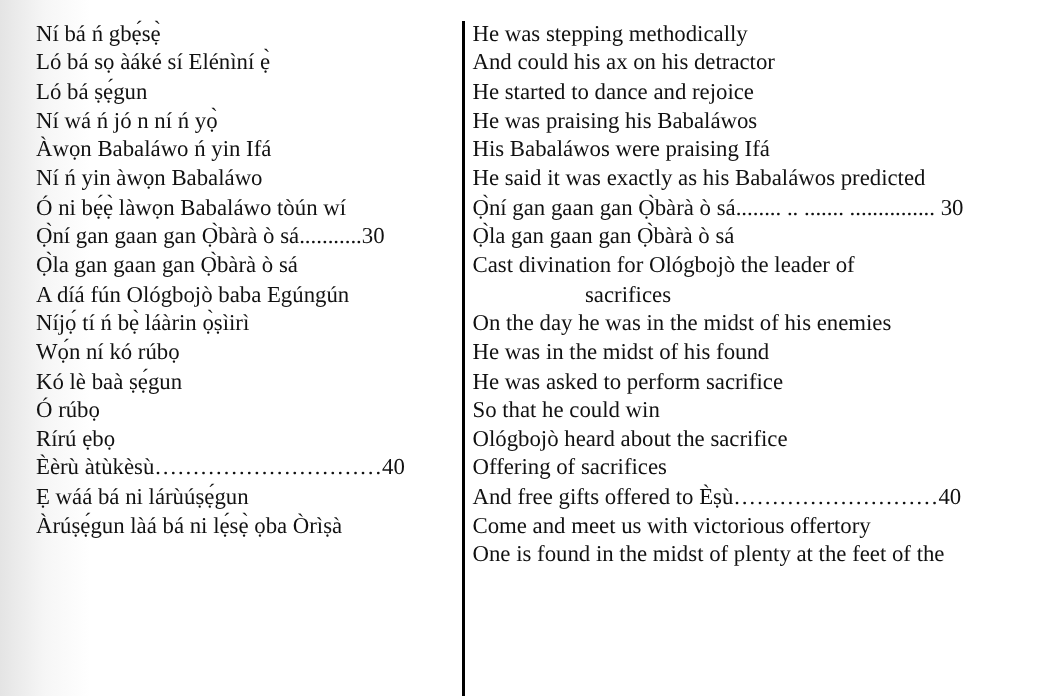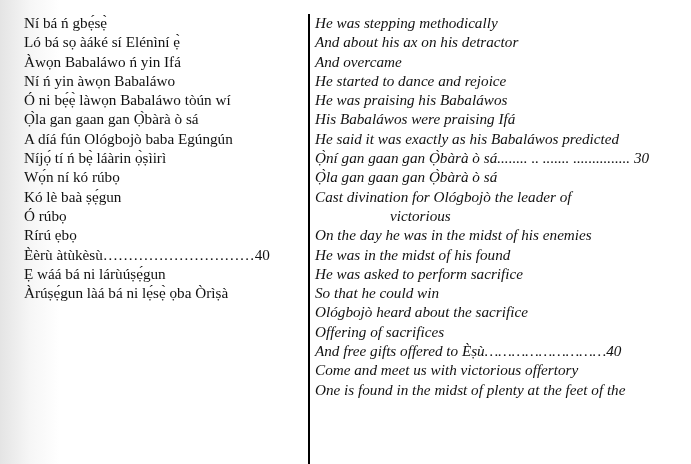--- a/index.html
+++ b/index.html
@@ -14,64 +14,66 @@
     background: linear-gradient(to right, #e4e4e4 0px, #f6f6f6 30px, #ffffff 60px, #ffffff 100%);
   }
   .col-left {
     position: absolute; left: 24px; top: 13px; width: 280px;
   }
   .divider {
     position: absolute; left: 308px; top: 14px; width: 2px; height: 450px;
     background: #000;
   }
   .col-right {
-    position: absolute; left: 315px; top: 13px; width: 372px; font-style: italic;
+    position: absolute; left: 315px; top: 13px; width: 372px;
   }
   .line {
     font-size: 15.2px; line-height: 19.3px; white-space: nowrap;
     height: 19.3px;
   }
   .line.indent { padding-left: 75px; }
 </style>
 </head>
 <body>
 
 <div class="page">
   <div class="col-left">
     <div class="line">Ní bá ń gbẹ́sẹ̀</div>
     <div class="line">Ló bá sọ àáké sí Elénìní ẹ̀</div>
+    <div class="line">Ló bá ṣẹ́gun</div>
+    <div class="line">Ní wá ń jó n ní ń yọ̀</div>
     <div class="line">Àwọn Babaláwo ń yin Ifá</div>
     <div class="line">Ní ń yin àwọn Babaláwo</div>
     <div class="line">Ó ni bẹ́ẹ̀ làwọn Babaláwo tòún wí</div>
+    <div class="line">Ọ̀ní gan gaan gan Ọ̀bàrà ò sá...........30</div>
     <div class="line">Ọ̀la gan gaan gan Ọ̀bàrà ò sá</div>
     <div class="line">A díá fún Ológbojò baba Egúngún</div>
     <div class="line">Níjọ́ tí ń bẹ̀ láàrin ọ̀ṣìirì</div>
     <div class="line">Wọ́n ní kó rúbọ</div>
     <div class="line">Kó lè baà ṣẹ́gun</div>
     <div class="line">Ó rúbọ</div>
     <div class="line">Rírú ẹbọ</div>
     <div class="line">Èèrù àtùkèsù…………………………40</div>
     <div class="line">Ẹ wáá bá ni lárùúṣẹ́gun</div>
     <div class="line">Àrúṣẹ́gun làá bá ni lẹ́sẹ̀ ọba Òrìṣà</div>
   </div>
 
   <div class="divider"></div>
 
   <div class="col-right">
     <div class="line">He was stepping methodically</div>
-    <div class="line">And about his ax on his detractor</div>
-    <div class="line">And overcame</div>
+    <div class="line">And could his ax on his detractor</div>
     <div class="line">He started to dance and rejoice</div>
     <div class="line">He was praising his Babaláwos</div>
     <div class="line">His Babaláwos were praising Ifá</div>
     <div class="line">He said it was exactly as his Babaláwos predicted</div>
     <div class="line">Ọ̀ní gan gaan gan Ọ̀bàrà ò sá........ .. ....... ............... 30</div>
     <div class="line">Ọ̀la gan gaan gan Ọ̀bàrà ò sá</div>
     <div class="line">Cast divination for Ológbojò the leader of</div>
-    <div class="line indent">victorious</div>
+    <div class="line indent">sacrifices</div>
     <div class="line">On the day he was in the midst of his enemies</div>
     <div class="line">He was in the midst of his found</div>
     <div class="line">He was asked to perform sacrifice</div>
     <div class="line">So that he could win</div>
     <div class="line">Ológbojò heard about the sacrifice</div>
     <div class="line">Offering of sacrifices</div>
     <div class="line">And free gifts offered to Èṣù………………………40</div>
     <div class="line">Come and meet us with victorious offertory</div>
     <div class="line">One is found in the midst of plenty at the feet of the</div>
   </div>

